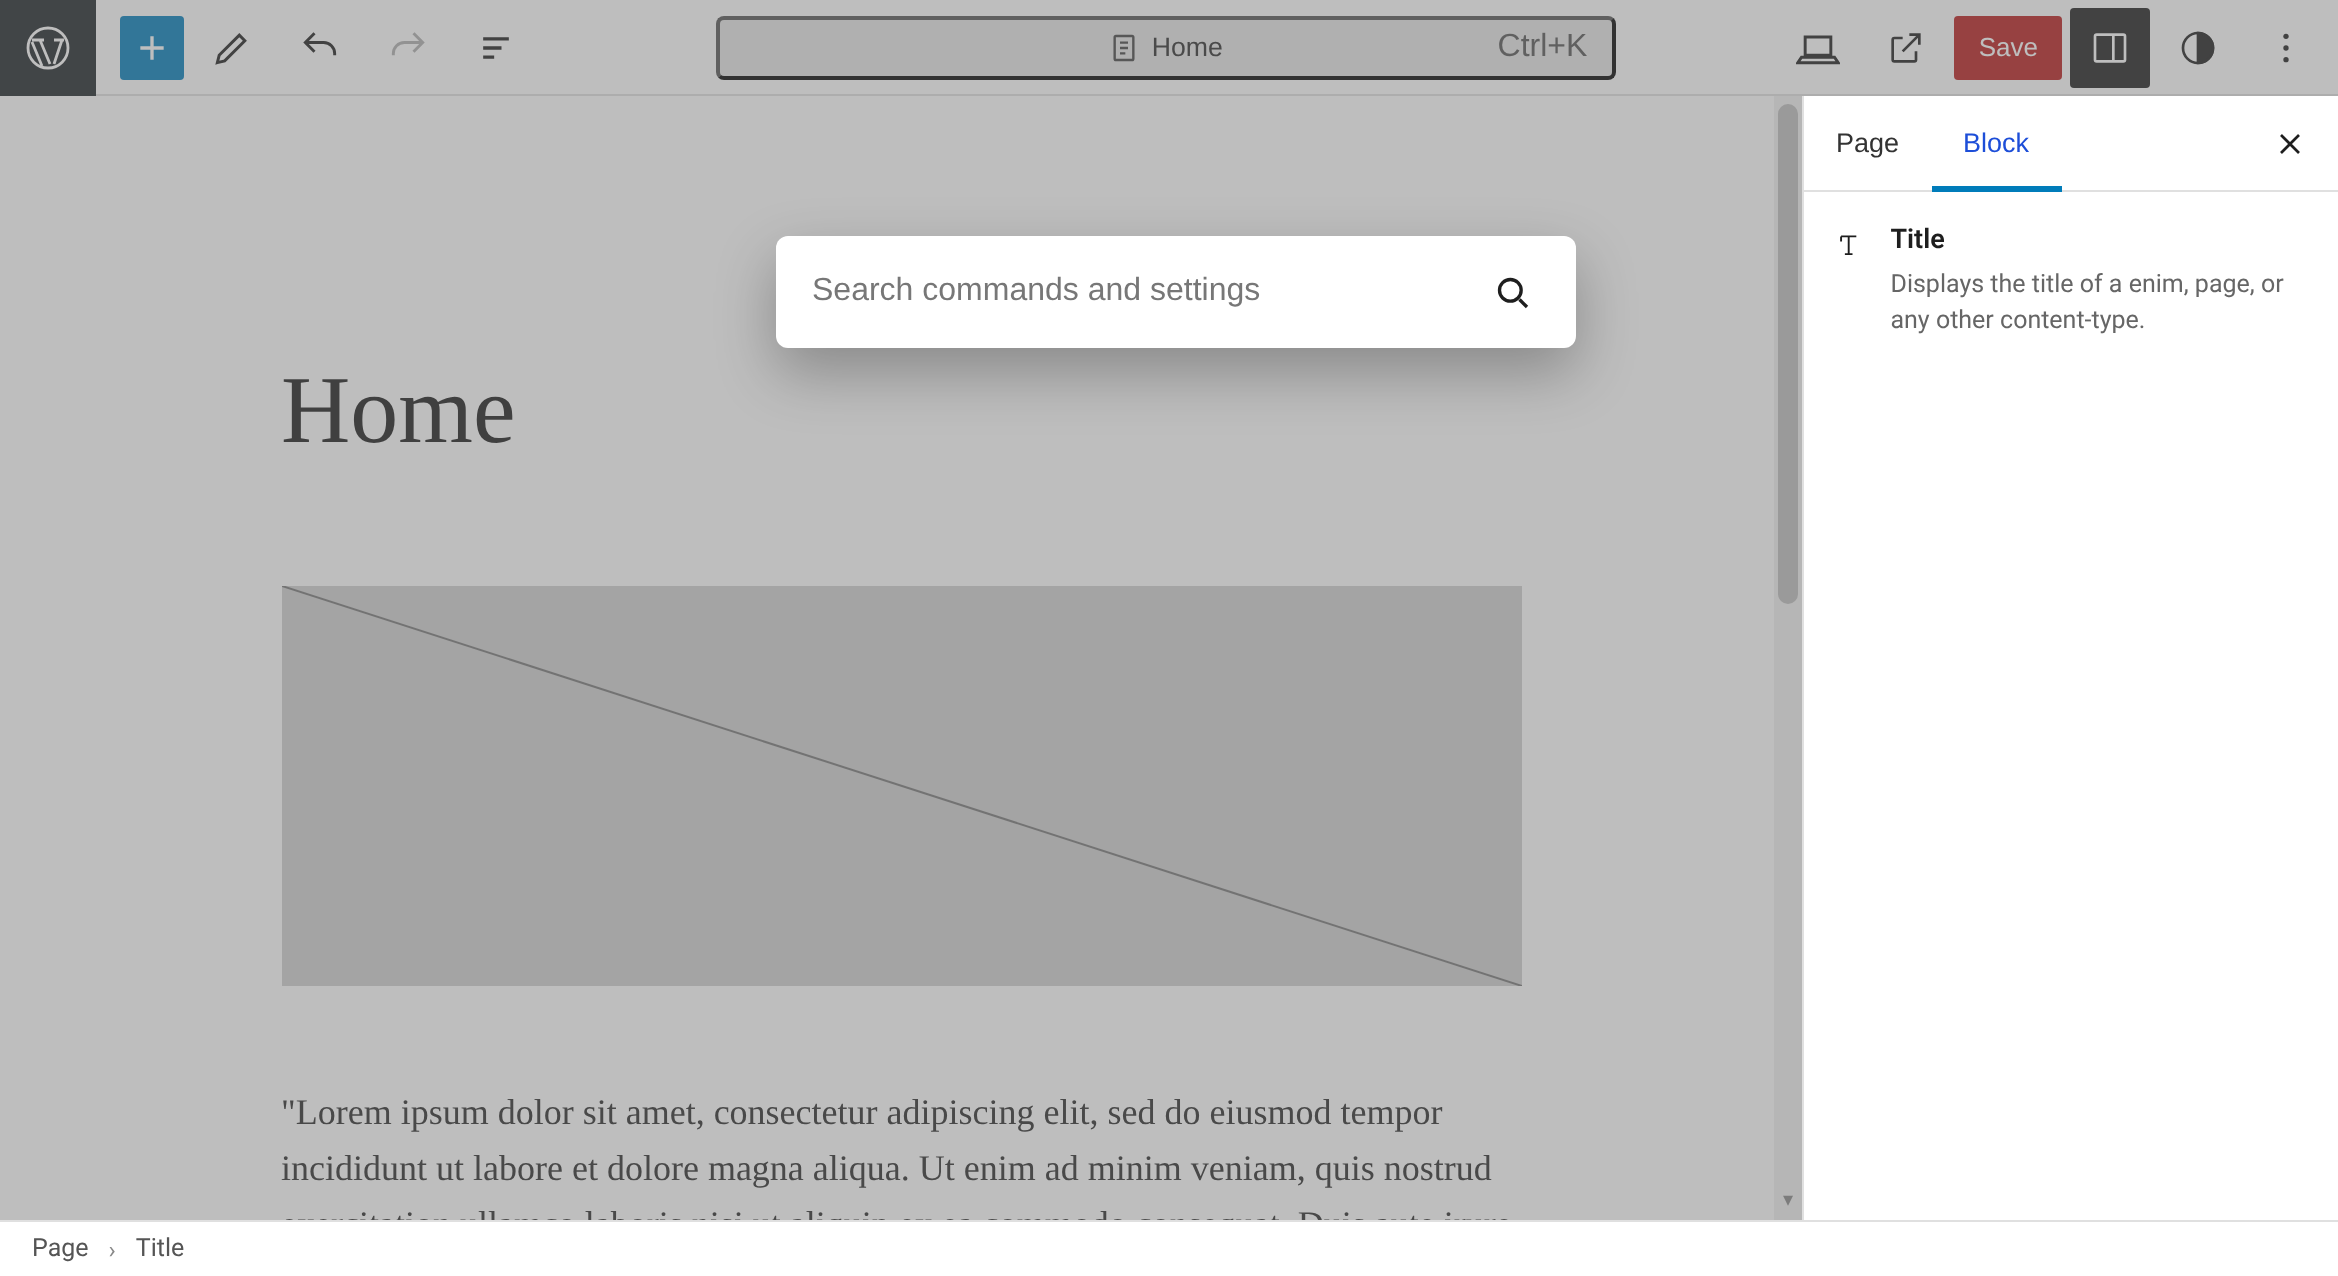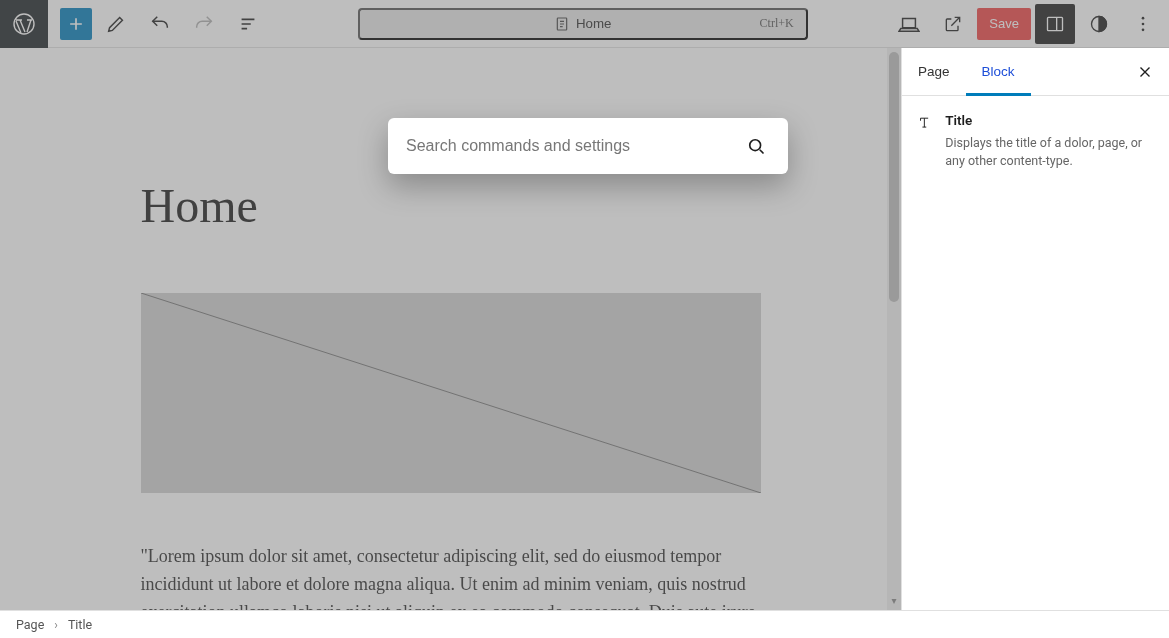--- a/index.html
+++ b/index.html
@@ -9,23 +9,23 @@
   
   .toolbar { display: flex; align-items: center; height: 48px; background: #fff; border-bottom: 1px solid #e0e0e0; }
   .toolbar-left { display: flex; align-items: center; gap: 0; padding-right: 8px; }
   .wp-button { width: 48px; height: 48px; background: #1d2327; color: #fff; display: flex; align-items: center; justify-content: center; }
   .tb-btn { width: 40px; height: 40px; display: flex; align-items: center; justify-content: center; border: none; background: transparent; border-radius: 2px; margin-left: 4px; }
   .tb-btn.primary { background: #007cba; color: #fff; width: 32px; height: 32px; margin-left: 12px; }
   .tb-btn svg { display: block; }
   .toolbar-center { flex: 1; display: flex; justify-content: center; }
   .doc-bar { width: 450px; height: 32px; background: #e5e5e5; border-radius: 4px; display: flex; align-items: center; justify-content: center; position: relative; color: #2c2c2c; }
   .doc-bar .doc-icon { margin-right: 6px; }
-  .doc-bar .kbd { position: absolute; right: 12px; color: #555; font-size: 12px; font-family: Liberation Serif, serif; }
+  .doc-bar .kbd { position: absolute; right: 12px; color: #555; font-size: 16px; }
   .toolbar-right { display: flex; align-items: center; gap: 4px; padding-right: 6px; }
-  .save-btn { background: #ef4444; color: #fff; border: none; height: 32px; padding: 0 12px; border-radius: 2px; font-size: 13px; }
+  .save-btn { background: #b91c1c; color: #fff; border: none; height: 32px; padding: 0 12px; border-radius: 2px; font-size: 13px; }
   .icon-toggle { width: 40px; height: 40px; display: flex; align-items: center; justify-content: center; border: none; background: transparent; border-radius: 2px; }
   .icon-toggle.active { background: #1e1e1e; color: #fff; }
 
   
   .body { display: flex; height: calc(100% - 48px - 28px); position: relative; }
   .canvas-wrap { flex: 1; position: relative; background: #fff; overflow: hidden; }
   .canvas-scroll { position: absolute; inset: 0; overflow: hidden; display: flex; justify-content: center; }
   .canvas-scroll::-webkit-scrollbar { width: 14px; }
   .v-scroll { position: absolute; top: 0; right: 0; width: 14px; height: 100%; background: #f1f1f1; }
   .v-scroll .thumb { position: absolute; top: 4px; left: 2px; right: 2px; height: 250px; background: #bdbdbd; border-radius: 6px; }
@@ -180,21 +180,21 @@
         </button>
       </div>
       <div class="sb-body">
         <div class="sb-block-head">
           <svg width="24" height="24" viewBox="0 0 24 24" fill="none" stroke="#1e1e1e" stroke-width="1.5">
               <path d="M4 6h12M4 6v4"></path>
               <path d="M10 6v14M7 20h6"></path>
             </svg>
           <div>
             <div class="sb-block-title">Title</div>
-            <div class="sb-block-desc">Displays the title of a dolor, page, or any other content-type.</div>
+            <div class="sb-block-desc">Displays the title of a enim, page, or any other content-type.</div>
           </div>
         </div>
       </div>
     </aside>
   </div>
 
   <div class="breadcrumb">
     <span>Page</span>
     <span class="sep">›</span>
     <span>Title</span>

